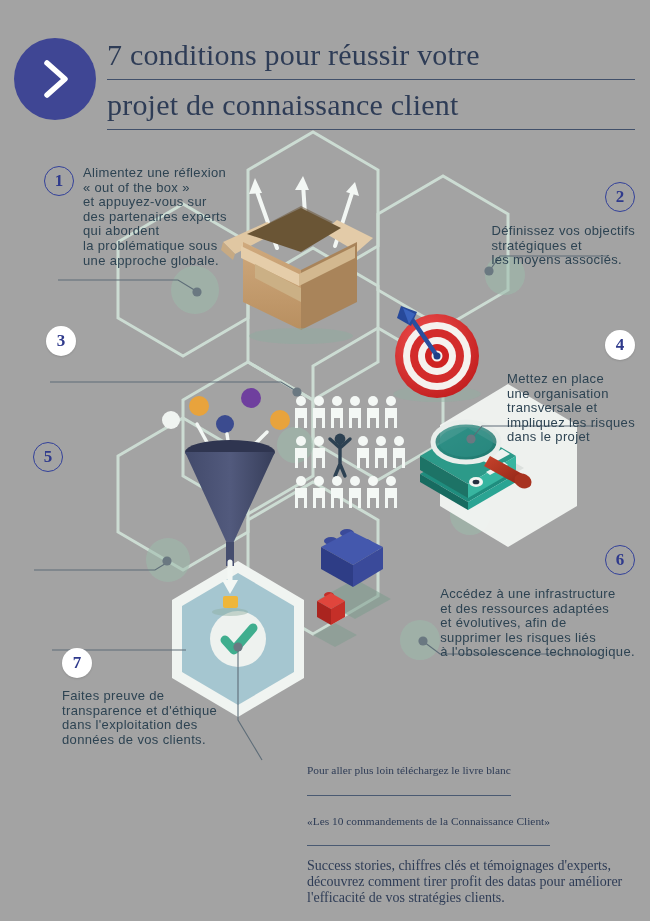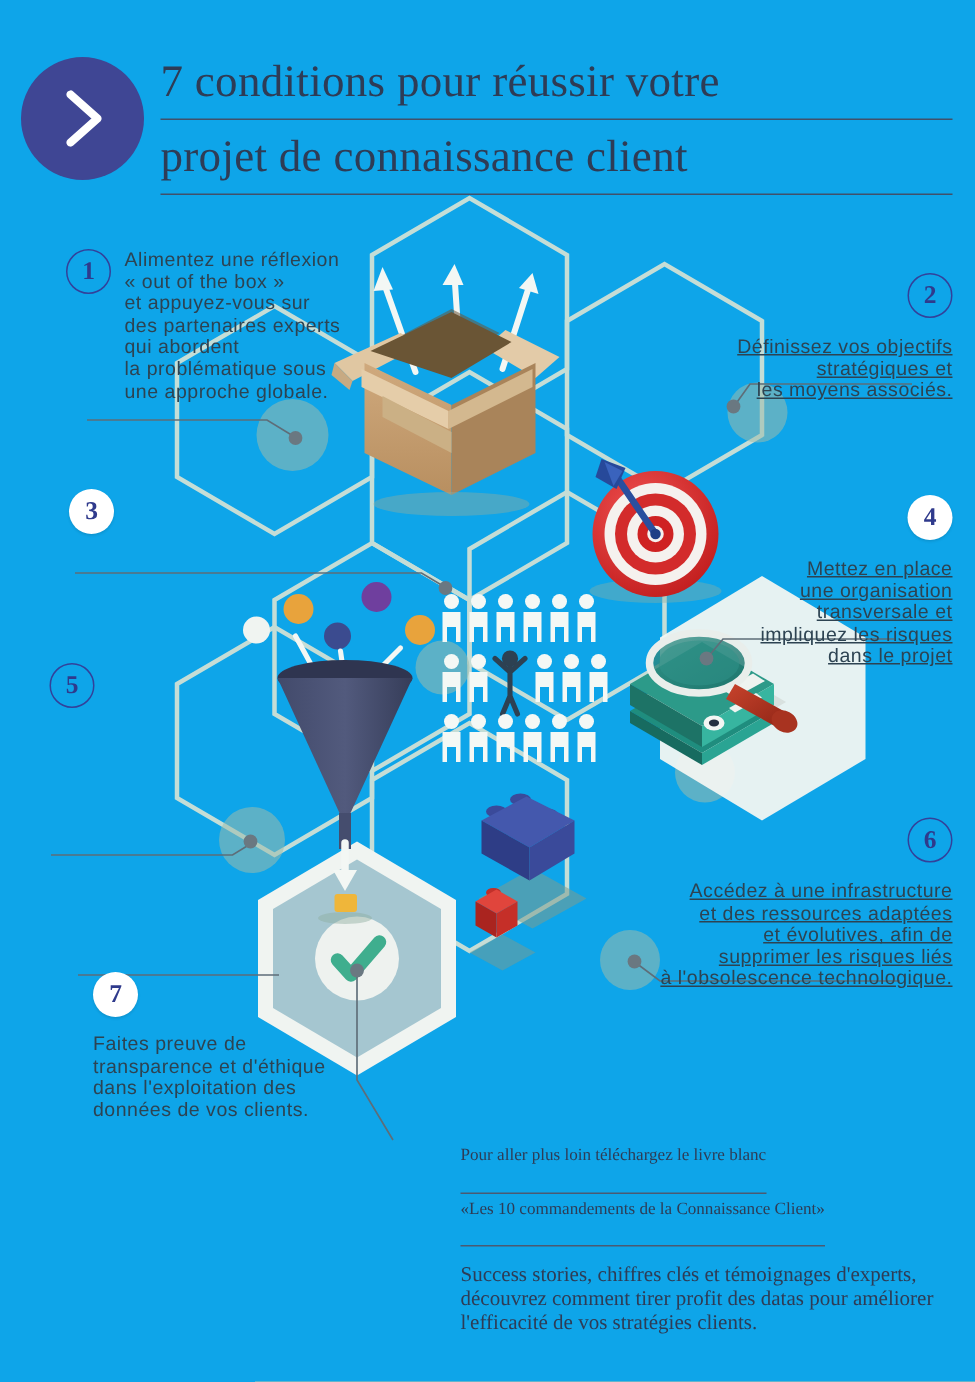--- a/index.html
+++ b/index.html
@@ -5,21 +5,21 @@
   * { box-sizing: border-box; margin: 0; padding: 0; }
   html, body {
     width: 650px; height: 921px;
     font-family: "Liberation Sans", sans-serif;
     background: #a7c5b6;
     overflow: hidden;
   }
   #page {
     position: relative;
     width: 650px; height: 921px;
-    background: #0ea5e9;
+    background: #a3a3a3;
   }
 
   
   #header { position: absolute; left: 0; top: 0; width: 650px; height: 140px; }
   #logo-circle {
     position: absolute; left: 14px; top: 38px;
     width: 82px; height: 82px; border-radius: 50%;
     background: #3f4694;
     display: flex; align-items: center; justify-content: center;
   }
@@ -54,21 +54,21 @@
   }
   .badge.outline { border: 1.8px solid #33419a; background: transparent; }
   .badge.filled  { background: #ffffff; border: none; box-shadow: 0 1px 2px rgba(0,0,0,.12); }
   .cond-text {
     font-size: 13px;
     line-height: 14.6px;
     color: #2d4352;
     letter-spacing: .35px;
     white-space: pre-line;
   }
-  .cond-text.right { text-align: right; text-decoration: underline; }
+  .cond-text.right { text-align: left; }
 
   
   .cond.v-row { display: flex; align-items: flex-start; gap: 9px; }
   .cond.v-stack { display: flex; flex-direction: column; }
   .cond.v-stack.align-r { align-items: flex-end; }
 
   
   #cond-1 { left: 44px;  top: 166px; width: 220px; }
   #cond-2 { left: 455px; top: 182px; width: 180px; }
   #cond-3 { left: 46px;  top: 326px; width: 215px; }
@@ -83,21 +83,21 @@
   
   #footer { position: absolute; left: 307px; top: 762px; width: 336px; }
   .foot-link {
     font-family: "Liberation Serif", serif;
     font-size: 11.4px; line-height: 16.5px;
     color: #2e3c56;
     border-bottom: 1px solid #4a5a72;
     display: block; width: fit-content;
     padding-bottom: 16px;
   }
-  .foot-link.l2 { margin-top: 2px; }
+  .foot-link.l2 { margin-top: 17px; }
   .foot-body {
     font-family: "Liberation Serif", serif;
     font-size: 14px; line-height: 16px;
     color: #2e3c56;
     margin-top: 12px;
     width: 320px;
   }
   .foot-url {
     font-family: "Liberation Serif", serif;
     font-size: 11.6px; color: #2e3c56;

